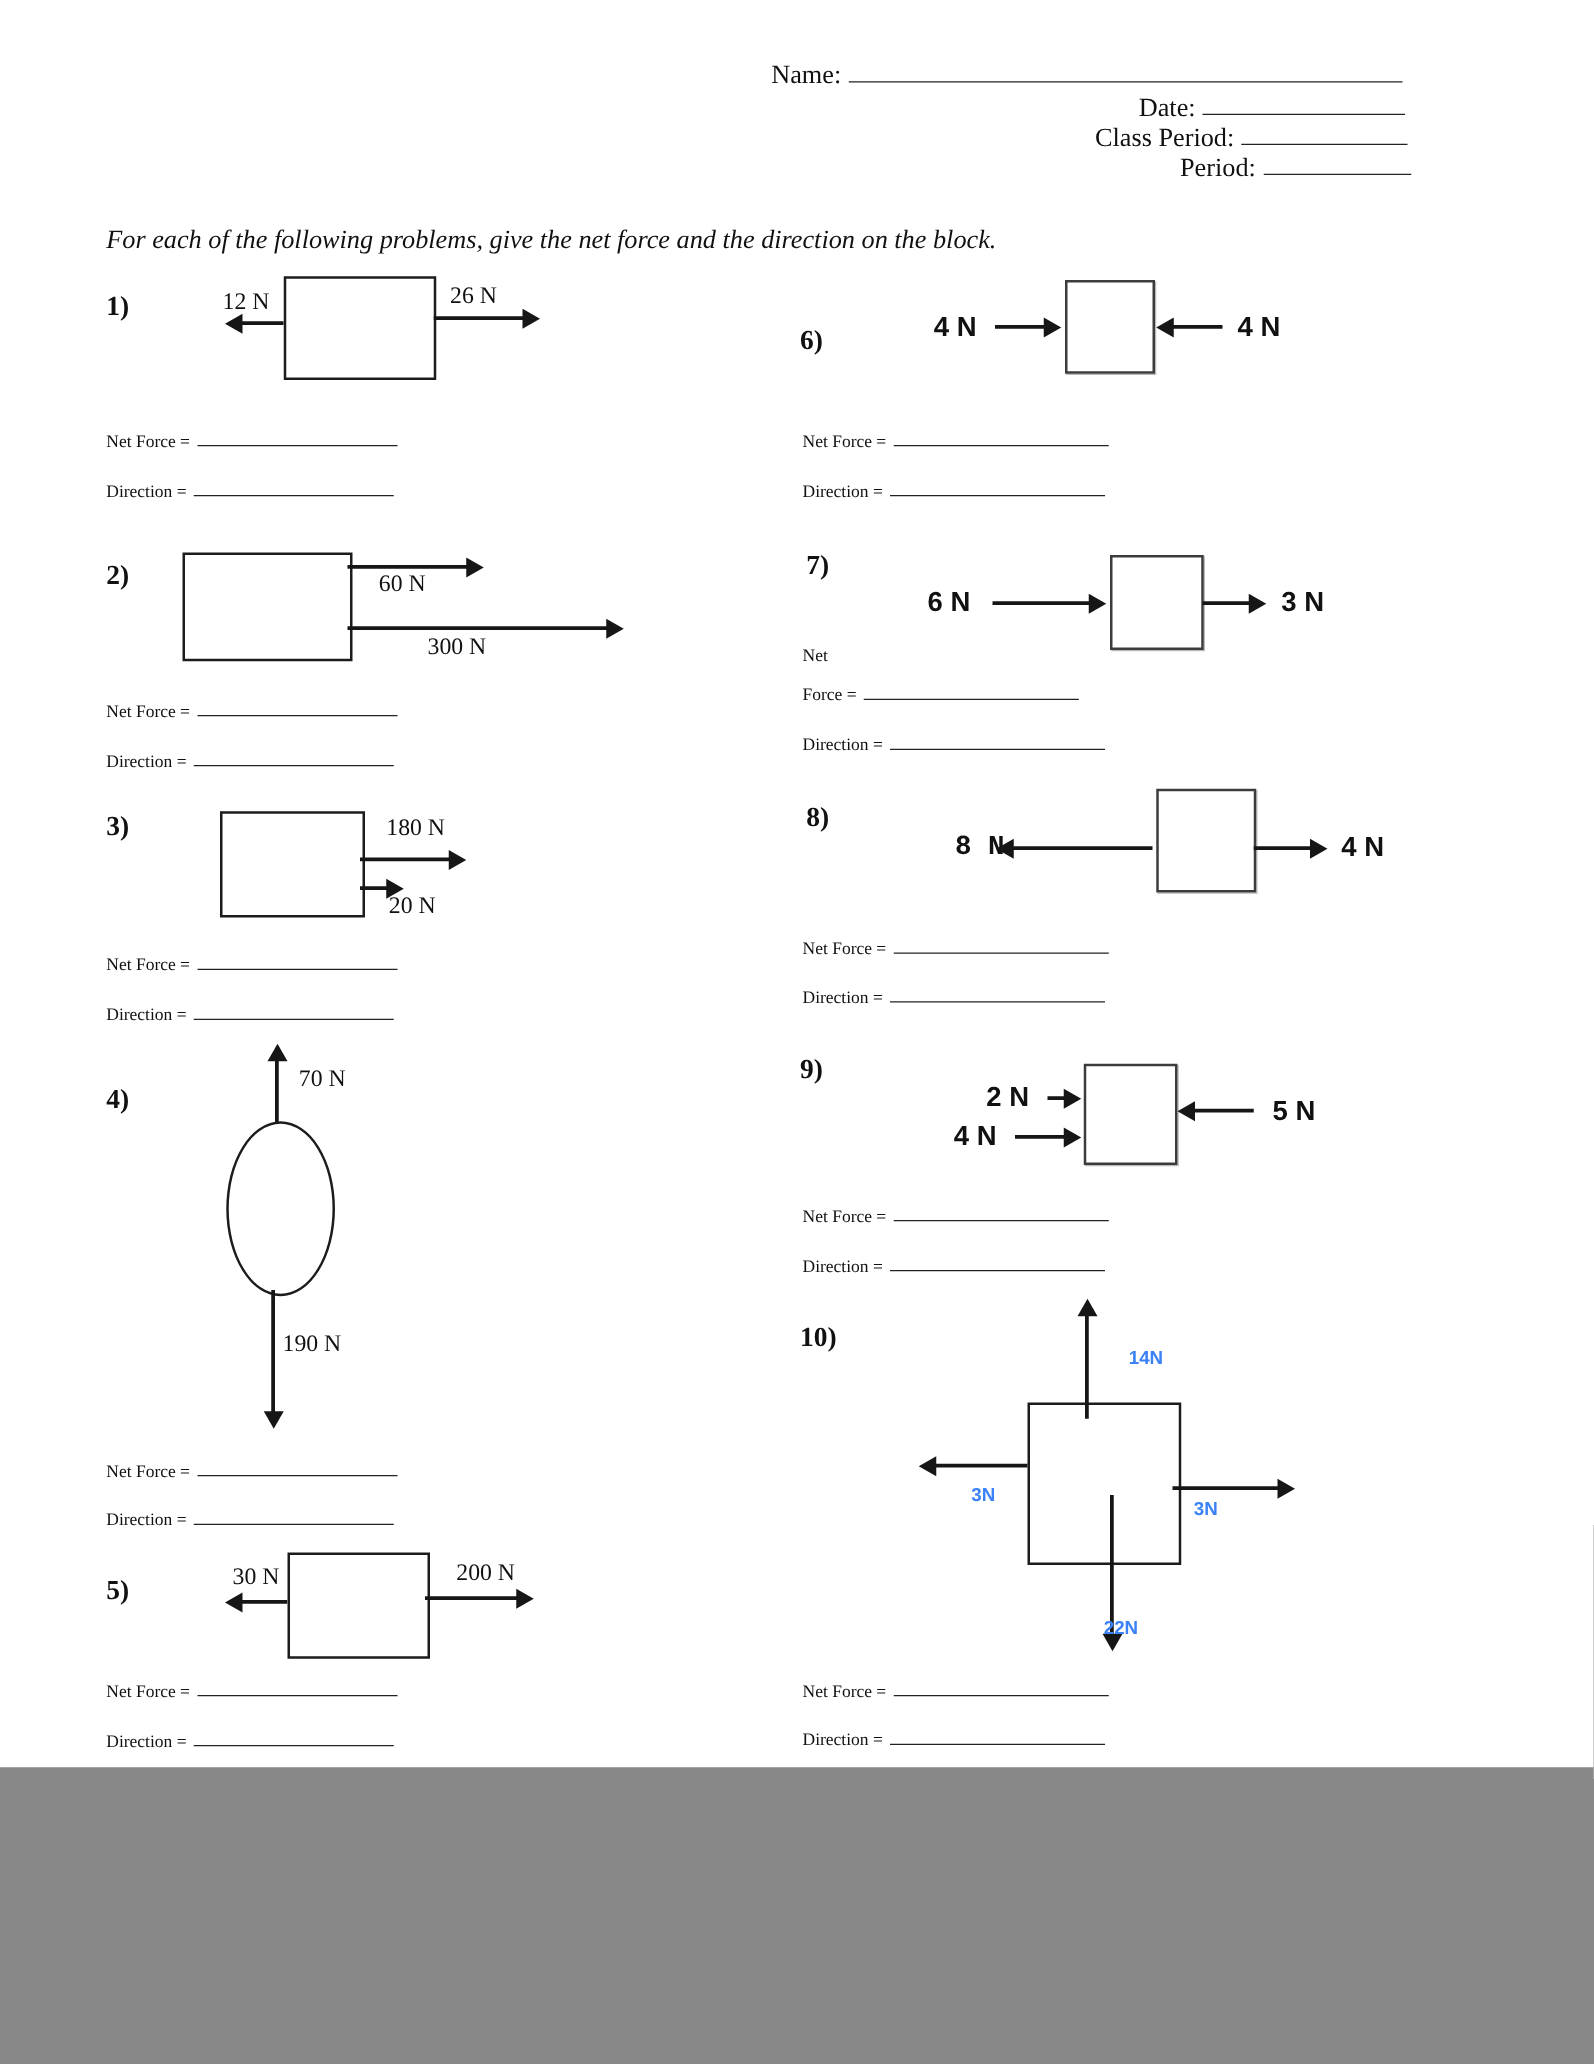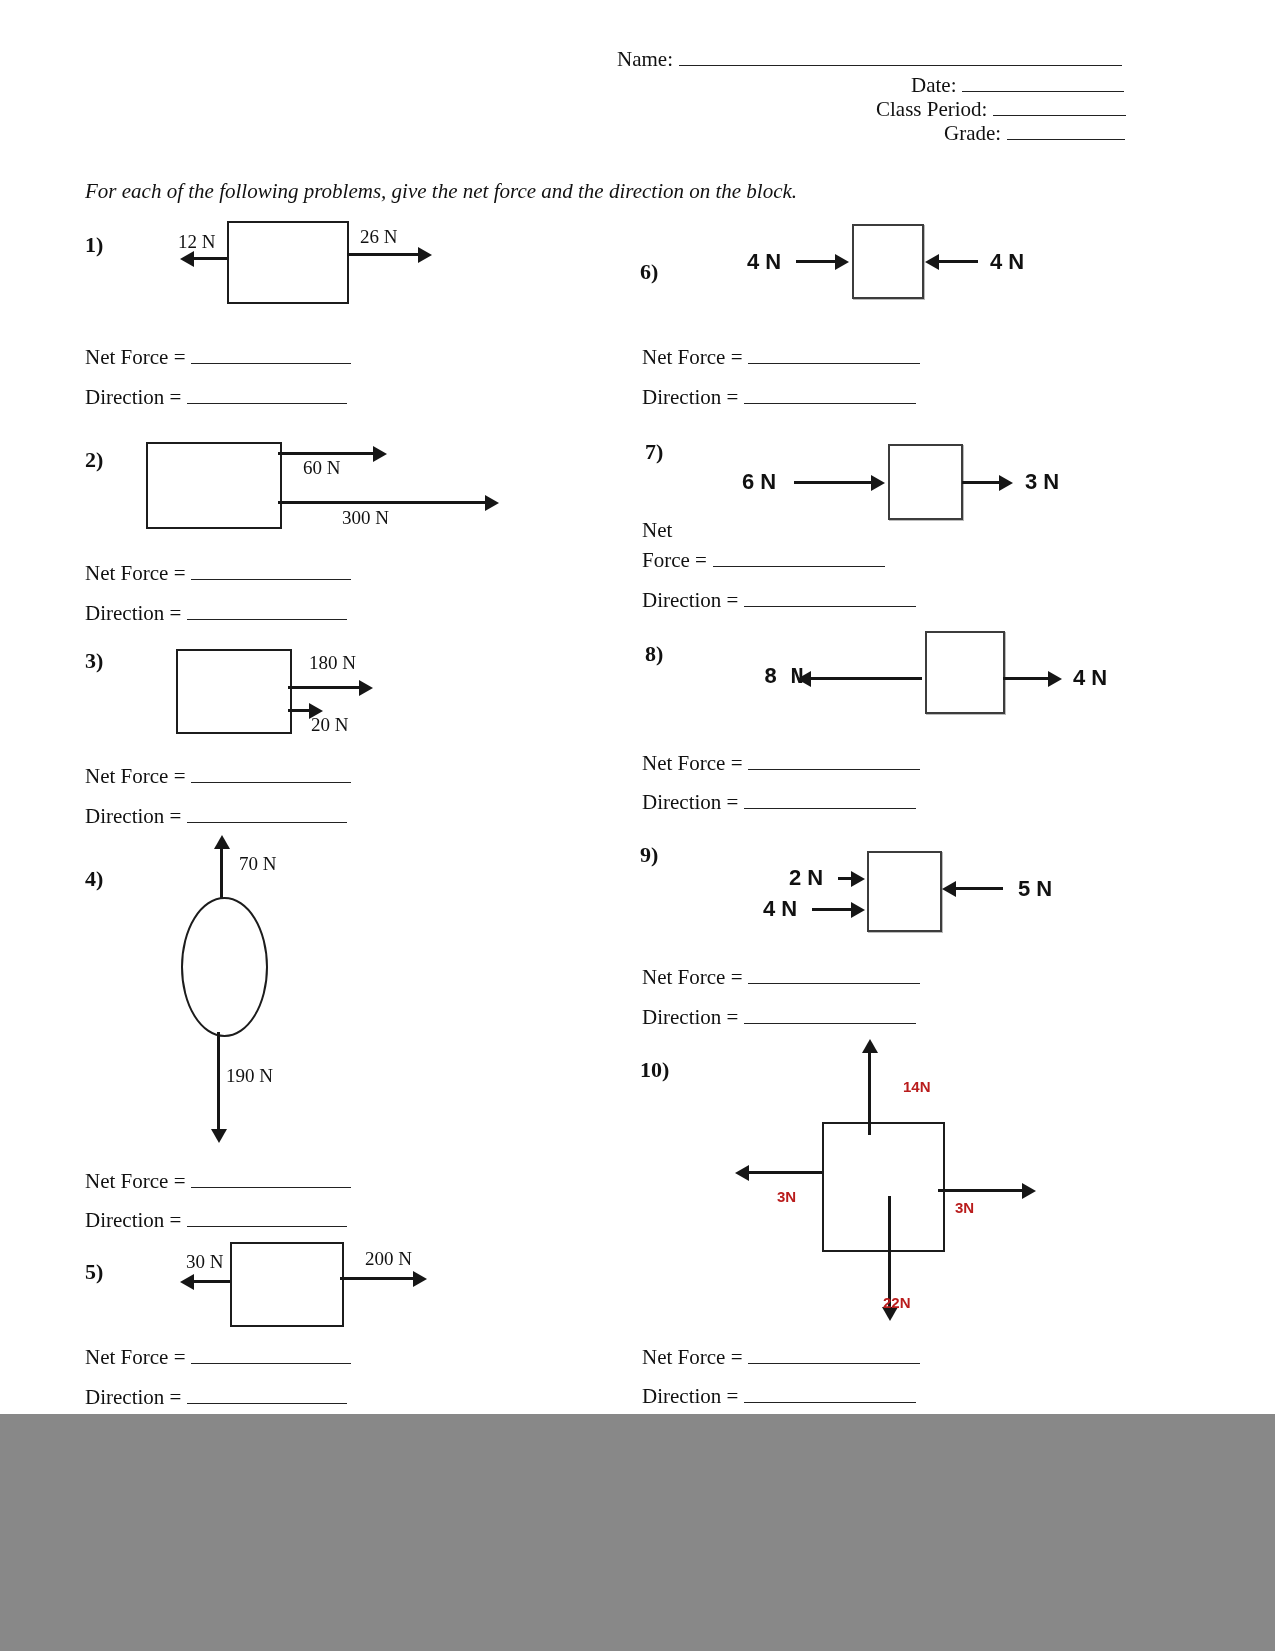--- a/index.html
+++ b/index.html
@@ -10,22 +10,22 @@
   }
   .abs { position:absolute; }
 
   
   .hdr { font-size:21px; }
   .title { font-size:25px; text-decoration:underline; }
   .instr { font-size:21px; font-style:italic; }
   .pnum { font-size:22px; font-weight:bold; }
   .fserif { font-size:19px; }
   .fsans { font-family:"Liberation Sans", sans-serif; font-size:22px; font-weight:600; }
-  .fsmall { font-family:"Liberation Sans", sans-serif; font-size:15px; font-weight:bold; color:#b91c1c; }
-  .ans { font-size:21px; white-space:nowrap; }
+  .fsmall { font-family:"Liberation Sans", sans-serif; font-size:15px; font-weight:bold; color:#3b82f6; }
+  .ans { font-size:14px; white-space:nowrap; }
 
   
   .blank { display:inline-block; border-bottom:1.6px solid #222; height:1.02em; margin-left:6px; vertical-align:baseline; }
 
   
   .block { position:absolute; border:2.5px solid #1c1c1c; background:#fff; }
   .block.gray { border-color:#3c3c3c; box-shadow:1px 1px 0 #bbb; }
   .ellipse { position:absolute; border:2px solid #1c1c1c; border-radius:50%; background:#fff; }
 
   
@@ -48,21 +48,21 @@
   <div class="abs hdr" style="left:617px; top:44px;">
     <span>Name:</span><span class="blank" style="width:443px"></span>
   </div>
   <div class="abs hdr" style="left:911px; top:70px;">
     <span>Date:</span><span class="blank" style="width:162px"></span>
   </div>
   <div class="abs hdr" style="left:876px; top:94px;">
     <span>Class Period:</span><span class="blank" style="width:133px"></span>
   </div>
   <div class="abs hdr" style="left:944px; top:118px;">
-    <span>Grade:</span><span class="blank" style="width:118px"></span>
+    <span>Period:</span><span class="blank" style="width:118px"></span>
   </div>
 
   <div class="abs instr" style="left:85px; top:179px;">For each of the following problems, give the net force and the direction on the block.</div>
 
   <div class="abs pnum" style="left:85px; top:232px;">1)</div>
   <div class="abs fserif" style="left:178px; top:231px;">12 N</div>
   <div class="harrow left" style="left:193px; top:257px; width:34px;"></div>
   <div class="block" style="left:227px; top:221px; width:118px; height:79px;"></div>
   <div class="harrow right" style="left:347px; top:253px; width:72px;"></div>
   <div class="abs fserif" style="left:360px; top:226px;">26 N</div>

